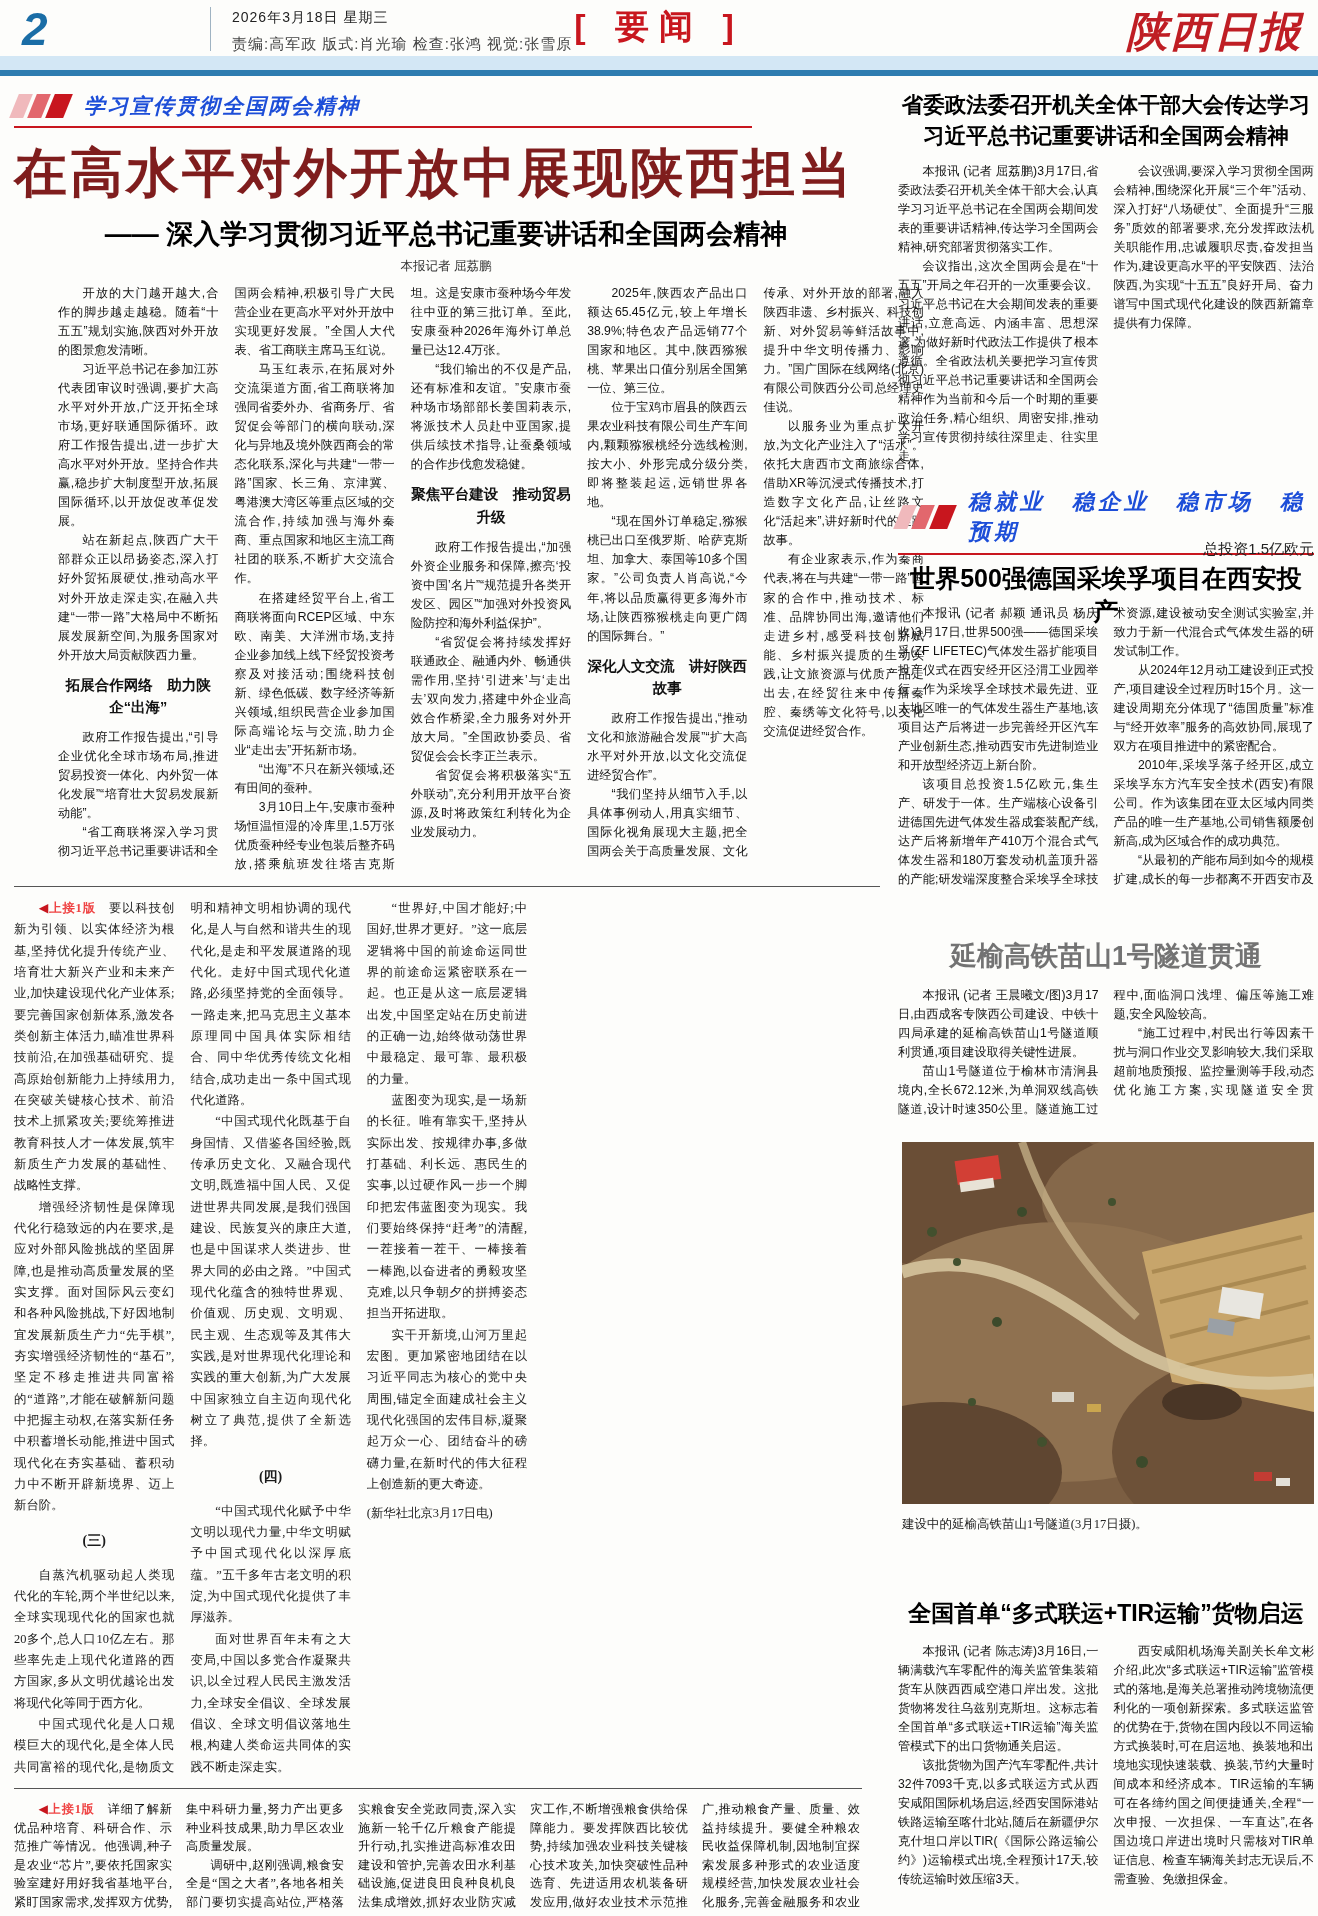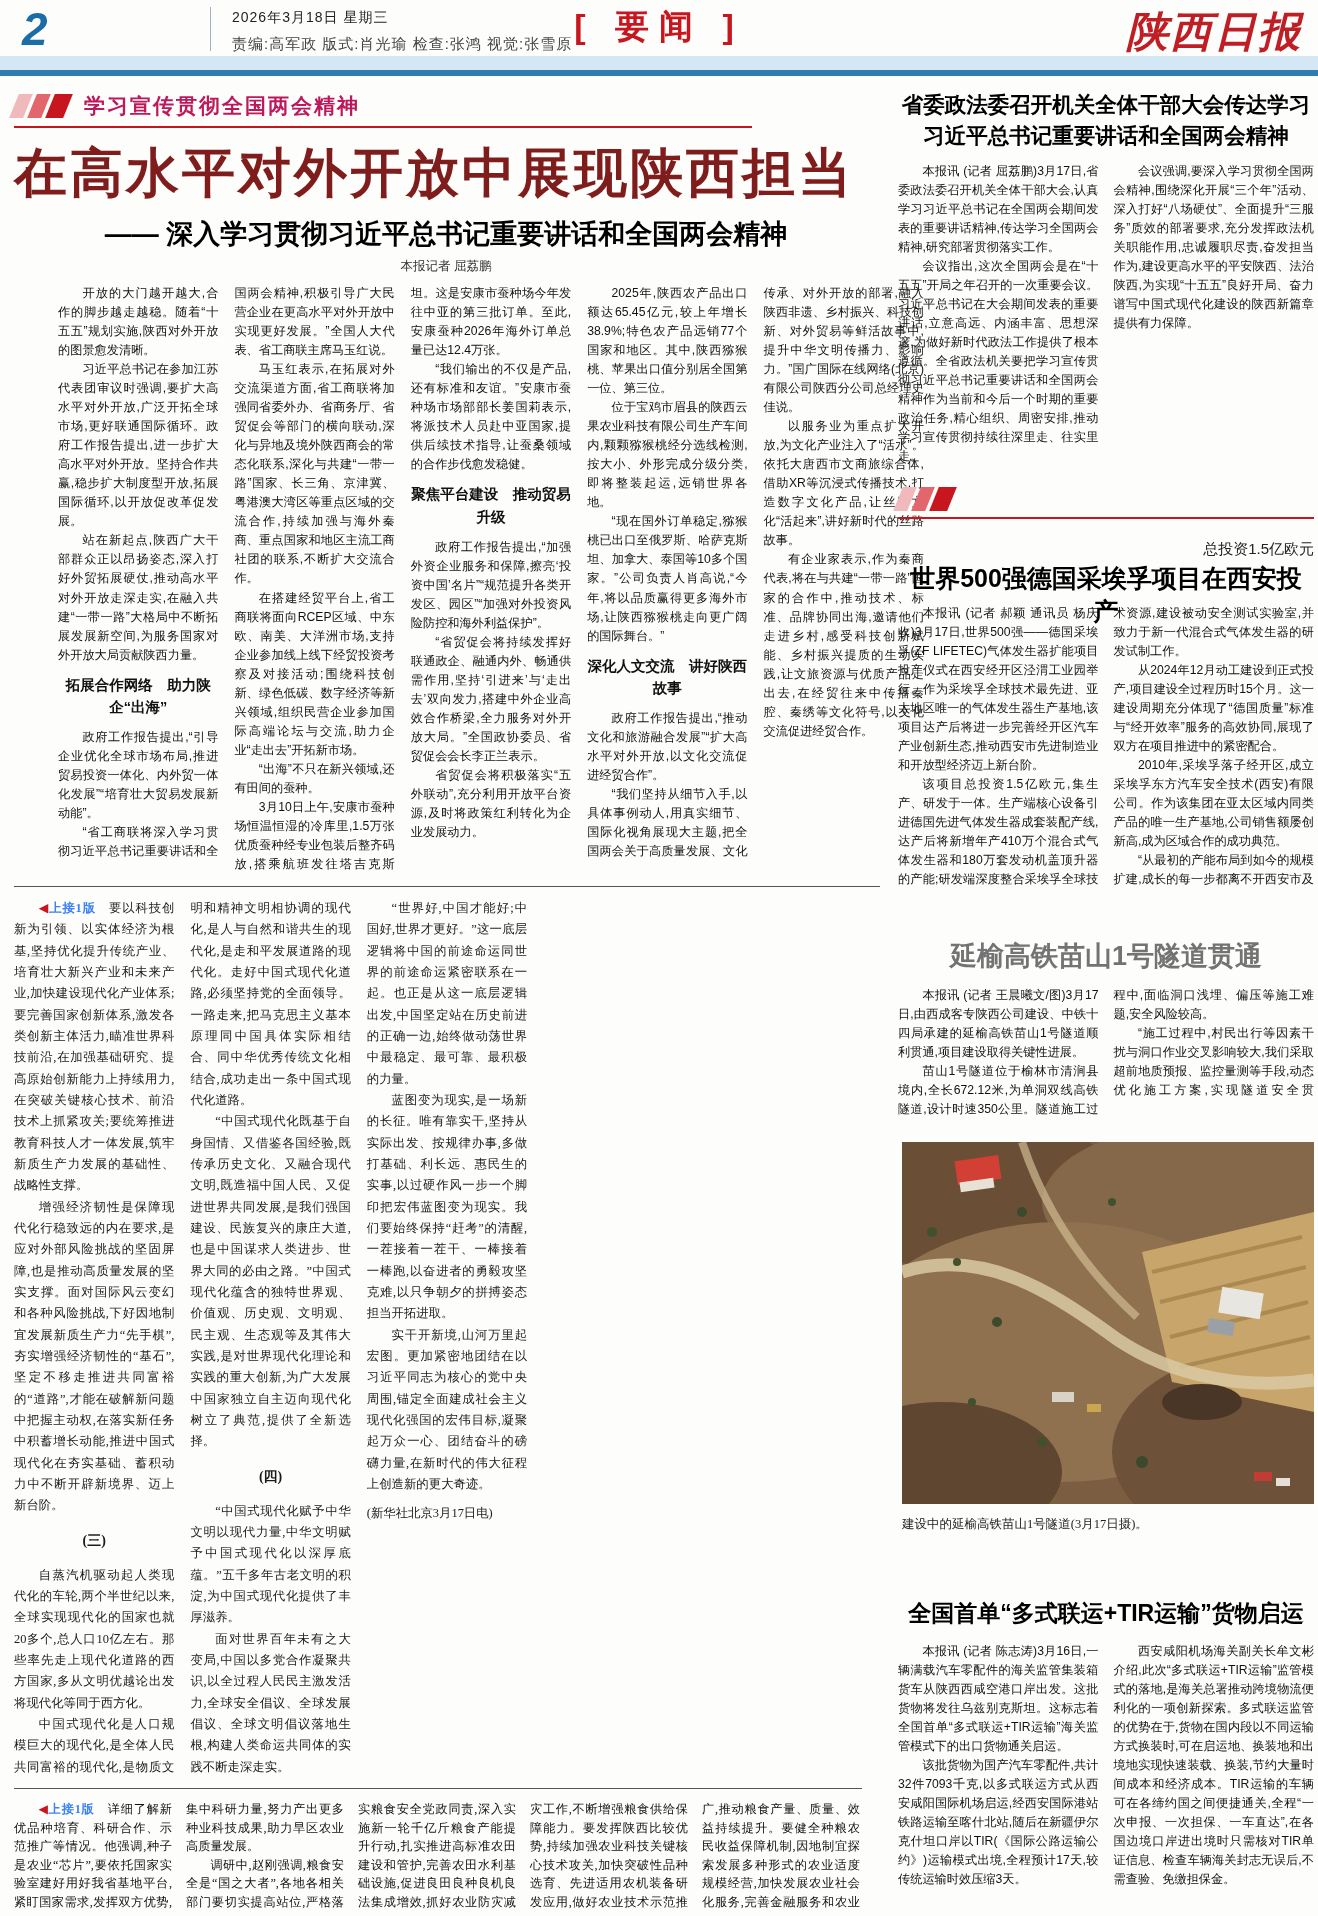--- a/index.html
+++ b/index.html
@@ -23,30 +23,30 @@
   .blue-band{position:absolute;left:0;top:56px;width:1318px;height:14px;
     background:#d3e7f5;border-bottom:6px solid #2e7cb0;}
 
   
   .para{text-indent:2em;text-align:justify;margin:0;}
   .article-body{column-fill:auto;overflow:hidden;}
   .subhead{font-weight:700;text-align:center;font-size:14.5px;margin:9px 0;text-indent:0;}
   .section-mark{text-align:center;font-weight:700;margin:12px 0;text-indent:0;}
   .wire-credit{text-align:left;margin-top:8px;text-indent:0;}
   .jump-arrow{color:#c8161e;font-weight:700;}
-  .jump-label{font-weight:700;color:#3b82f6;}
+  .jump-label{font-weight:700;color:#ef4444;}
 
   
   .banner{display:flex;align-items:center;border-bottom:2px solid #c8161e;padding-bottom:6px;}
   .stripes{display:flex;margin-right:12px;}
   .stripe{width:14px;height:24px;transform:skewX(-22deg);margin-right:4px;}
   .stripe.s1{background:#f0b9bc;}
   .stripe.s2{background:#e2676d;}
   .stripe.s3{background:#c8161e;width:18px;}
-  .banner-label{font-weight:900;color:#be185d;}
+  .banner-label{font-weight:900;color:#1d4ed8;font-style:italic;}
 
   
   .eyebrow{position:absolute;left:14px;top:92px;width:738px;}
   .eyebrow .banner-label{font-size:21px;letter-spacing:2px;}
   .main-headline{position:absolute;left:14px;top:138px;width:864px;
     font-size:53px;font-weight:900;letter-spacing:3px;white-space:nowrap;color:#7f1d1d;}
   .main-subtitle{position:absolute;left:14px;top:216px;width:864px;text-align:center;
     font-size:27px;font-weight:700;color:#000;}
   .main-byline{position:absolute;left:14px;top:258px;width:864px;text-align:center;
     font-size:12.5px;color:#333;}
@@ -180,20 +180,21 @@
     <div class="para">会议指出,这次全国两会是在“十五五”开局之年召开的一次重要会议。习近平总书记在大会期间发表的重要讲话,立意高远、内涵丰富、思想深邃,为做好新时代政法工作提供了根本遵循。全省政法机关要把学习宣传贯彻习近平总书记重要讲话和全国两会精神作为当前和今后一个时期的重要政治任务,精心组织、周密安排,推动学习宣传贯彻持续往深里走、往实里走。</div>
     <div class="para">会议强调,要深入学习贯彻全国两会精神,围绕深化开展“三个年”活动、深入打好“八场硬仗”、全面提升“三服务”质效的部署要求,充分发挥政法机关职能作用,忠诚履职尽责,奋发担当作为,建设更高水平的平安陕西、法治陕西,为实现“十五五”良好开局、奋力谱写中国式现代化建设的陕西新篇章提供有力保障。</div>
   </div>
 
 <div class="banner-stability banner">
   <span class="stripes">
     <span class="stripe s1"></span>
       <span class="stripe s2"></span>
       <span class="stripe s3"></span>
   </span>
+  <span class="banner-label">稳就业　稳企业　稳市场　稳预期</span>
 </div>
 
 <div class="zf-kicker">总投资1.5亿欧元</div>
 <div class="zf-headline">世界500强德国采埃孚项目在西安投产</div>
 <div class="zf-body article-body">
     <div class="para">本报讯 (记者 郝颖 通讯员 杨庆收)3月17日,世界500强——德国采埃孚(ZF LIFETEC)气体发生器扩能项目投产仪式在西安经开区泾渭工业园举行。作为采埃孚全球技术最先进、亚太地区唯一的气体发生器生产基地,该项目达产后将进一步完善经开区汽车产业创新生态,推动西安市先进制造业和开放型经济迈上新台阶。</div>
     <div class="para">该项目总投资1.5亿欧元,集生产、研发于一体。生产端核心设备引进德国先进气体发生器成套装配产线,达产后将新增年产410万个混合式气体发生器和180万套发动机盖顶升器的产能;研发端深度整合采埃孚全球技术资源,建设被动安全测试实验室,并致力于新一代混合式气体发生器的研发试制工作。</div>
     <div class="para">从2024年12月动工建设到正式投产,项目建设全过程历时15个月。这一建设周期充分体现了“德国质量”标准与“经开效率”服务的高效协同,展现了双方在项目推进中的紧密配合。</div>
     <div class="para">2010年,采埃孚落子经开区,成立采埃孚东方汽车安全技术(西安)有限公司。作为该集团在亚太区域内同类产品的唯一生产基地,公司销售额屡创新高,成为区域合作的成功典范。</div>
     <div class="para">“从最初的产能布局到如今的规模扩建,成长的每一步都离不开西安市及经开区的支持。”ZF LIFETEC全球气体发生器产线副总裁曼弗雷德·休斯表示,采埃孚深耕汽车安全领域,持续赋能产业升级,这与西安市着力打造具有全球影响力的新能源汽车研发生产高地战略高度契合。未来,公司将持续优化产线、深化本地合作,确保新增产能精准匹配本地及全球市场需求。</div>

